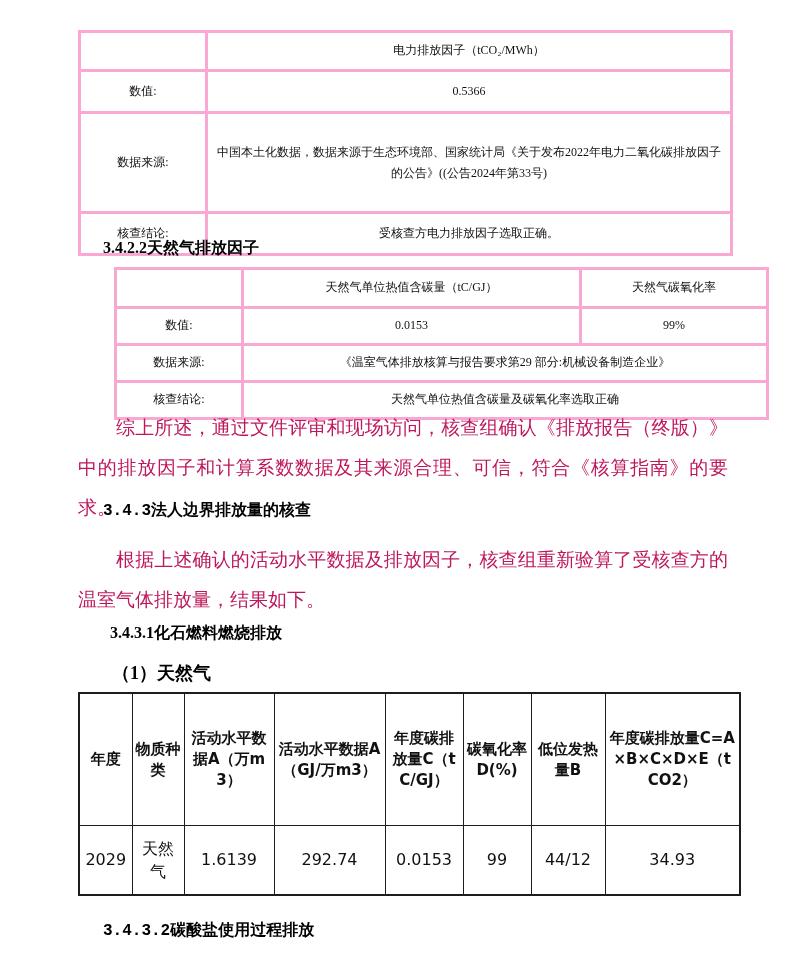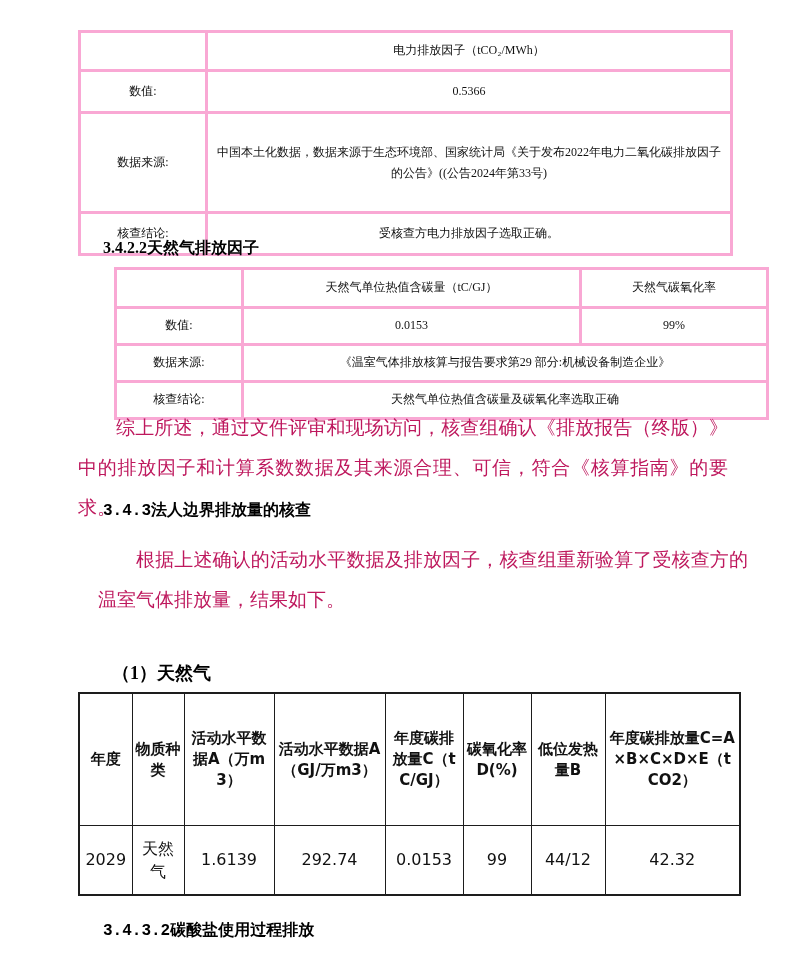--- a/index.html
+++ b/index.html
@@ -54,21 +54,21 @@
   .para{
     position:absolute;
     left:78px;width:650px;
     font-size:19px;
     line-height:40px;
     text-align:justify;
     text-indent:2em;
     color:#be185d;
   }
   .para-summary{top:408px;}
-  .para-boundary{top:540px;margin-left:20px;}
+  .para-boundary{top:540px;}
   
   .tbl-fuel{
     position:absolute;left:78px;top:692px;width:661px;
     font-family:"DejaVu Sans","Liberation Sans",sans-serif;
   }
   .tbl-fuel{border:2px solid #1d1d1d;}
   .tbl-fuel td{
     border:1px solid #1d1d1d;
     word-break:break-all;
     padding:2px 3px;
@@ -148,20 +148,21 @@
     </tr>
   </tbody>
     </table>
 
   <div class="para para-summary">综上所述，通过文件评审和现场访问，核查组确认《排放报告（终版）》中的排放因子和计算系数数据及其来源合理、可信，符合《核算指南》的要求。</div>
 
   <div class="heading h-boundary">3.4.3法人边界排放量的核查</div>
 
   <div class="para para-boundary">根据上述确认的活动水平数据及排放因子，核查组重新验算了受核查方的温室气体排放量，结果如下。</div>
 
+  <div class="heading h-fossil">3.4.3.1化石燃料燃烧排放</div>
 
   <div class="heading h-natgas">（1）天然气</div>
 
   <table class="tbl-fuel">
     <colgroup>
       <col class="f1">
         <col class="f2">
         <col class="f3">
         <col class="f4">
       <col class="f5">
@@ -181,20 +182,20 @@
       <td>年度碳排放量C=A×B×C×D×E（tCO2）</td>
     </tr>
     <tr class="r-data">
       <td>2029</td>
       <td>天然气</td>
       <td>1.6139</td>
       <td>292.74</td>
       <td>0.0153</td>
       <td>99</td>
       <td>44/12</td>
-      <td>42.32</td>
+      <td>34.93</td>
     </tr>
   </tbody>
     </table>
 
   <div class="heading h-carbonate">3.4.3.2碳酸盐使用过程排放</div>
 
 </div>
 
 </body></html>

